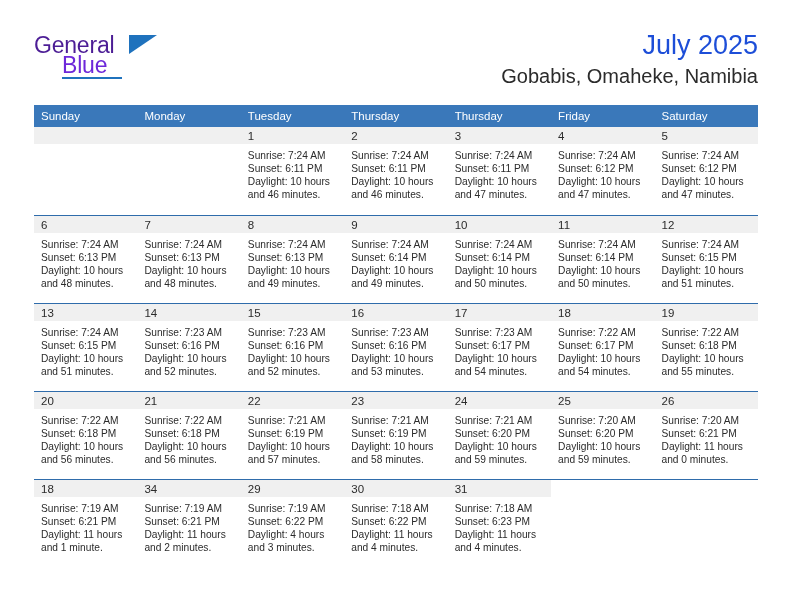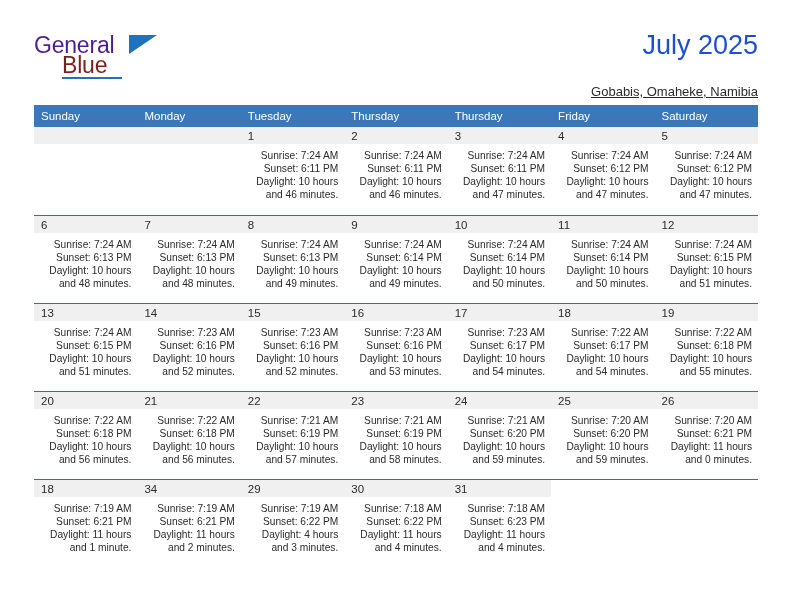--- a/index.html
+++ b/index.html
@@ -22,21 +22,21 @@
     position: absolute; left: 0; top: 4px;
     width: 140px; height: 52px;
   }
   .logo-general {
     position: absolute; left: 0; top: 0;
     font-size: 23px; color: #4c1d95; letter-spacing: -0.2px;
     font-family: "Liberation Sans", sans-serif;
   }
   .logo-blue {
     position: absolute; left: 28px; top: 20px;
-    font-size: 23px; color: #7f1d1d; letter-spacing: -0.2px;
+    font-size: 23px; color: #6d28d9; letter-spacing: -0.2px;
     font-family: "Liberation Sans", sans-serif;
   }
   .logo-tri {
     position: absolute; left: 95px; top: 3px;
     width: 0; height: 0;
     border-left: 28px solid #1f72bd;
     border-bottom: 19px solid transparent;
   }
   .logo-underline {
     position: absolute; left: 28px; top: 45px;
@@ -44,22 +44,22 @@
   }
 
   .titles {
     position: absolute; right: 0; top: 0; text-align: right;
   }
   .cal-title {
     font-size: 27px; color: #1d4ed8; line-height: 34px;
     font-weight: normal; white-space: nowrap;
   }
   .cal-subtitle {
-    font-size: 13px; color: #2b2b2b; line-height: 22px;
-    margin-top: 19px; white-space: nowrap; text-decoration: underline;
+    font-size: 20px; color: #2b2b2b; line-height: 22px;
+    margin-top: 3px; white-space: nowrap;
   }
 
   
   .cal {
     position: absolute;
     left: 34px; top: 105px;
     width: 724px;
   }
   .cal table {
     width: 724px;
@@ -93,21 +93,20 @@
     color: #2b2b2b;
     line-height: 16px;
   }
   td.blank .daynum-band { color: transparent; }
   td.nocell .daynum-band { background: transparent; }
   .cell-body {
     padding: 5px 6px 0 7px;
     font-size: 10.2px;
     line-height: 13.1px;
     color: #2b2b2b;
-    text-align: right;
   }
   .cell-body div { white-space: nowrap; }
   .dl-wrap { white-space: normal !important; }
 </style>
 </head>
 <body>
 
 <div class="page">
 
   <div class="top">

